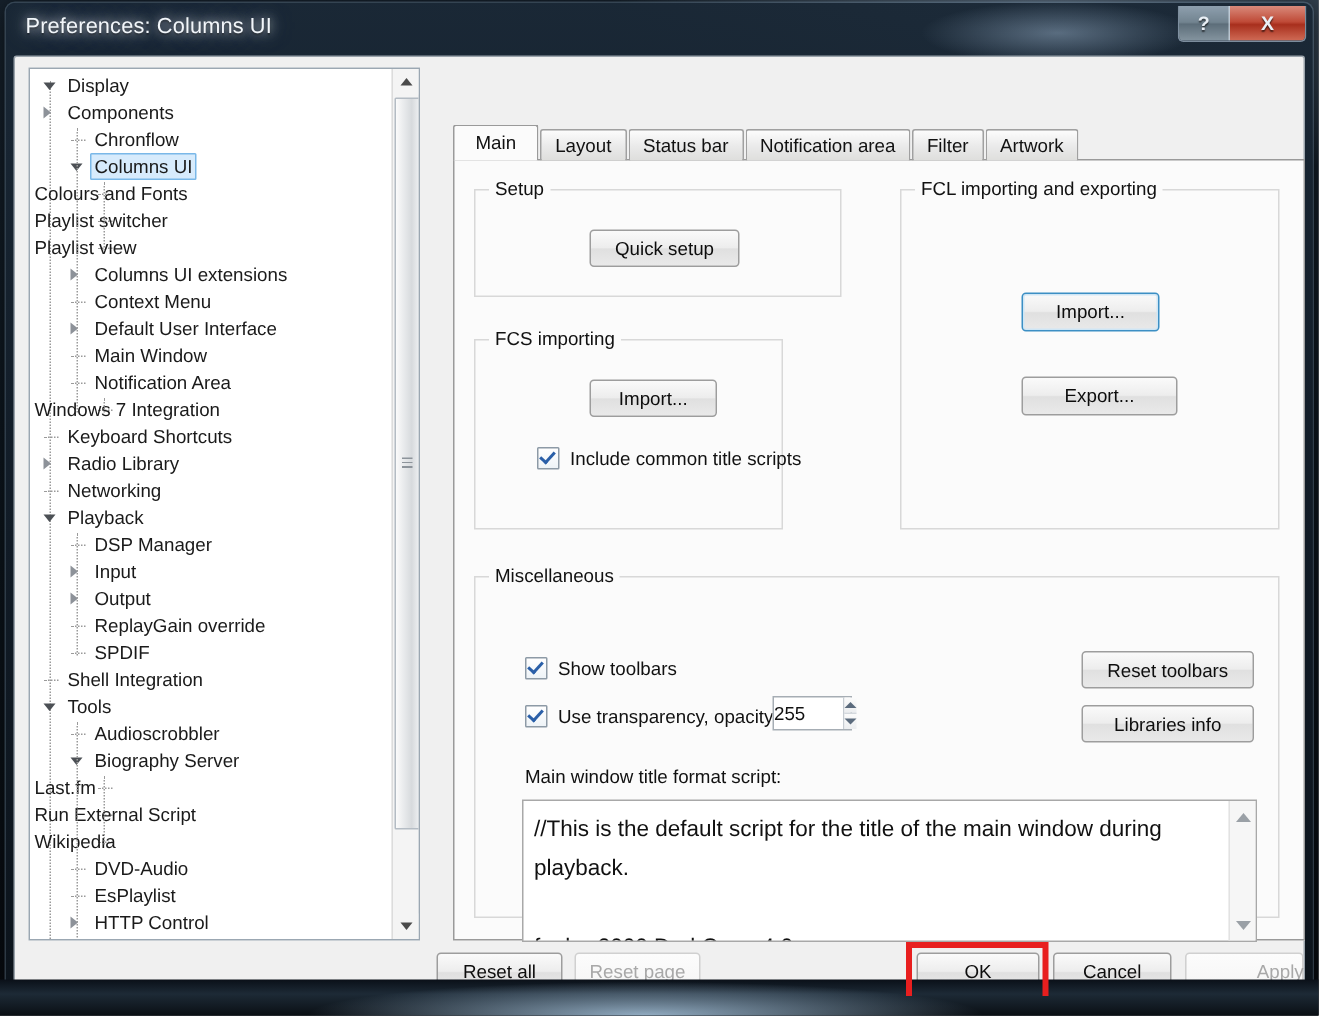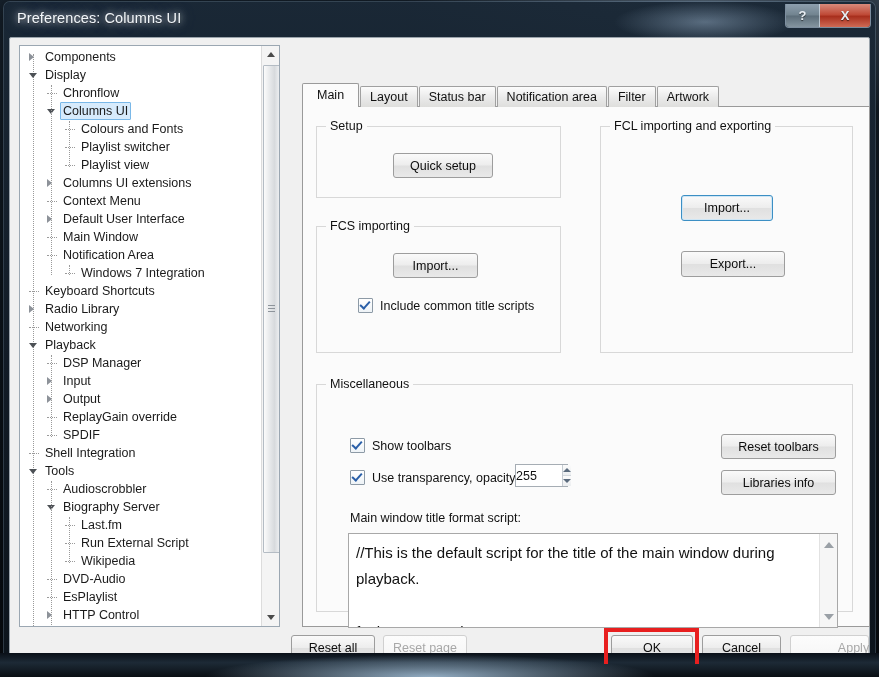--- a/index.html
+++ b/index.html
@@ -128,21 +128,21 @@
   .tnode.sel .tlabel {
     background: #d7ebfc;
     border: 1px solid #7ab8e8;
     padding: 0 2px;
     line-height: 16px;
     border-radius: 1px;
   }
   
   .d0 { padding-left: 22px; }
   .d1 { padding-left: 40px; }
-  .d2 { padding-left: 58px; }
+  .d2 { }
   
   .exp {
     position: absolute;
     top: 5px;
     width: 0; height: 0;
   }
   .d0 > .exp { left: 9px; }
   .d1 > .exp { left: 27px; }
   .exp.closed {
     border-top: 4px solid transparent;
@@ -258,21 +258,21 @@
   .group > .glabel {
     position: absolute;
     top: -8px; left: 9px;
     padding: 0 4px;
     background: #fbfbfb;
     font-size: 12.5px;
     color: #111;
     white-space: nowrap;
   }
   #group-setup   { left: 13px; top: 19px;  width: 245px; height: 72px; }
-  #group-fcs     { left: 13px; top: 119px; width: 245px; height: 127px; }
+  #group-fcs     { left: 13px; top: 119px; width: 206px; height: 127px; }
   #group-fcl     { left: 297px; top: 19px; width: 253px; height: 227px; }
   #group-misc    { left: 13px; top: 277px; width: 537px; height: 228px; }
 
   
   .btn {
     position: absolute;
     background: linear-gradient(180deg,#fafafa 0%,#ededed 48%,#e0e0e0 52%,#e9e9e9 100%);
     border: 1px solid #9d9d9d;
     border-radius: 3px;
     font-size: 12.5px;
@@ -444,22 +444,22 @@
         <div class="cap-btn" id="help-button">?</div>
         <div class="cap-btn" id="close-button">X</div>
       </div>
     </div>
 
     <div id="client">
 
       <div id="tree-panel">
         <div class="rail" id="rail0"></div>
         <div id="tree-list">
+            <div class="tnode d0"><span class="exp open"></span><span class="tlabel">Display</span></div>
             <div class="tnode d0"><span class="exp closed"></span><span class="tlabel">Components</span></div>
-            <div class="tnode d0"><span class="exp open"></span><span class="tlabel">Display</span></div>
             <div class="tnode d1"><span class="stub"></span><span class="tlabel">Chronflow</span></div>
             <div class="tnode d1 sel"><span class="exp open"></span><span class="tlabel">Columns UI</span></div>
             <div class="tnode d2"><span class="stub"></span><span class="tlabel">Colours and Fonts</span></div>
             <div class="tnode d2"><span class="stub"></span><span class="tlabel">Playlist switcher</span></div>
             <div class="tnode d2"><span class="stub"></span><span class="tlabel">Playlist view</span></div>
             <div class="tnode d1"><span class="exp closed"></span><span class="tlabel">Columns UI extensions</span></div>
             <div class="tnode d1"><span class="stub"></span><span class="tlabel">Context Menu</span></div>
             <div class="tnode d1"><span class="exp closed"></span><span class="tlabel">Default User Interface</span></div>
             <div class="tnode d1"><span class="stub"></span><span class="tlabel">Main Window</span></div>
             <div class="tnode d1"><span class="stub"></span><span class="tlabel">Notification Area</span></div>

